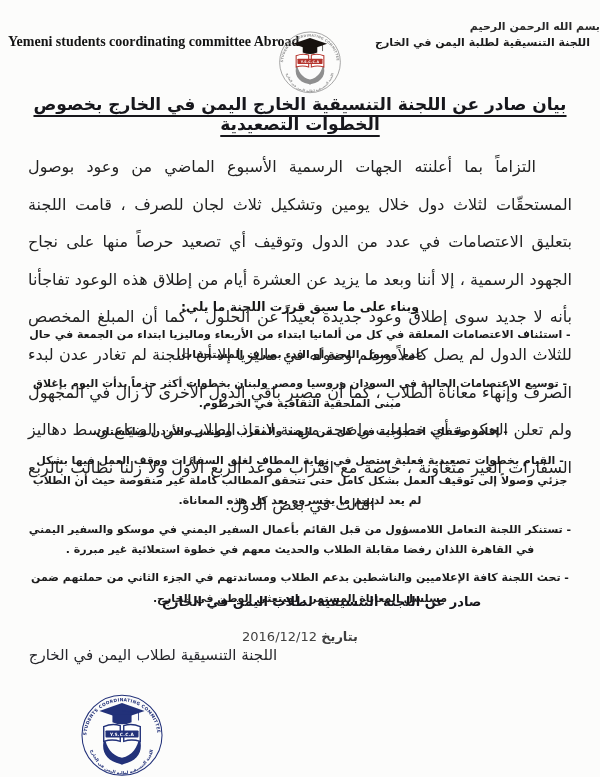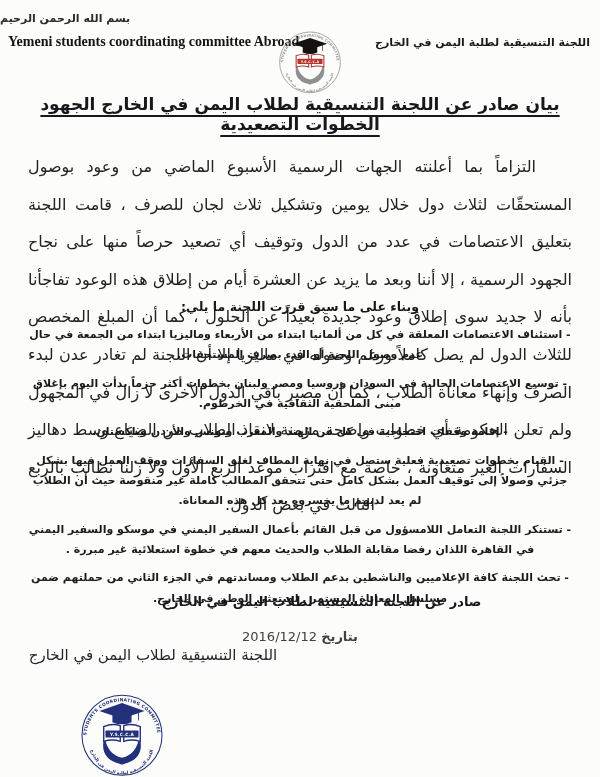--- a/index.html
+++ b/index.html
@@ -7,22 +7,22 @@
     width:600px;height:777px;
     background:#f4f4f2;
     font-family:"DejaVu Sans",sans-serif;
     color:#1d1d1d;
   }
   .page{
     position:relative;width:600px;height:777px;
     background:#fcfcfb;overflow:hidden;
   }
   .bismillah{
-    position:absolute;top:12px;left:0;right:0;
-    text-align:left;font-size:11px;font-weight:bold;color:#2b2b2b;
+    position:absolute;top:20px;left:0;right:0;
+    text-align:right;font-size:11px;font-weight:bold;color:#2b2b2b;
     direction:rtl;
   }
   .org-en{
     position:absolute;top:34px;left:8px;
     font-family:"Liberation Serif",serif;font-weight:bold;font-size:14px;
     color:#141414;
   }
   .org-ar{
     position:absolute;top:36px;right:10px;
     font-size:11px;font-weight:bold;direction:rtl;color:#1a1a1a;
@@ -115,21 +115,21 @@
       <rect class="band" x="31" y="46.5" width="38" height="8" rx="1"></rect>
       <text class="abbr" x="50" y="52.8" text-anchor="middle">Y.S.C.C.A</text>
       <path class="cap" d="M50 15 L76 24 L50 33 L24 24 Z"></path>
       <path class="cap" d="M39 28 L61 28 L61 37 Q50 42 39 37 Z"></path>
       <polyline class="tassel" points="50,24 69,26 69,35"></polyline>
     </svg>
   </div>
 
   <div class="org-ar">اللجنة التنسيقية لطلبة اليمن في الخارج</div>
 
-  <div class="doc-title">بيان صادر عن اللجنة التنسيقية لطلاب اليمن في الخارج الجهود الخطوات التصعيدية</div>
+  <div class="doc-title">بيان صادر عن اللجنة التنسيقية الخارج اليمن في الخارج بخصوص الخطوات التصعيدية</div>
 
   <div class="para1">التزاماً بما أعلنته الجهات الرسمية الأسبوع الماضي من وعود بوصول المستحقّات لثلاث دول خلال يومين وتشكيل ثلاث لجان للصرف ، قامت اللجنة بتعليق الاعتصامات في عدد من الدول وتوقيف أي تصعيد حرصاً منها على نجاح الجهود الرسمية ، إلا أننا وبعد ما يزيد عن العشرة أيام من إطلاق هذه الوعود تفاجأنا بأنه لا جديد سوى إطلاق وعود جديدة بعيداً عن الحلول ، كما أن المبلغ المخصص للثلاث الدول لم يصل كاملاً ورغم وصوله في ماليزيا إلا أن اللجنة لم تغادر عدن لبدء الصرف وإنهاء معاناة الطلاب ، كما أن مصير باقي الدول الأخرى لا زال في المجهول ولم تعلن الحكومة أي خطوات واضحة مزمنة لانقاذ الطلاب من الضياع وسط دهاليز السفارات الغير متعاونة ، خاصة مع اقتراب موعد الربع الأول ولا زلنا نطالب بالربع الثالث في بعض الدول.</div>
 
   <div class="decision-intro">وبناء على ما سبق قررت اللجنة ما يلي:</div>
 
   <div class="bullets">
     <div class="bullet">- استئناف الاعتصامات المعلقة في كل من ألمانيا ابتداء من الأربعاء وماليزيا ابتداء من الجمعة في حال عدم وصول اللجنة أو البدء بصرف المستحقات.</div>
     <div class="bullet">- توسيع الاعتصامات الحالية في السودان وروسيا ومصر ولبنان بخطوات أكثر حزماً بدأت اليوم بإغلاق مبنى الملحقية الثقافية في الخرطوم.</div>
     <div class="bullet">- إقامة وقفات احتجاجية في كل من الهند والمغرب وتونس والأردن وباكستان.</div>
     <div class="bullet">- القيام بخطوات تصعيدية فعلية ستصل في نهاية المطاف لغلق السفارات ووقف العمل فيها بشكل جزئي وصولاً إلى توقيف العمل بشكل كامل حتى تتحقق المطالب كاملة غير منقوصة حيث أن الطلاب لم يعد لديهم ما يخسروه بعد كل هذه المعاناة.</div>

